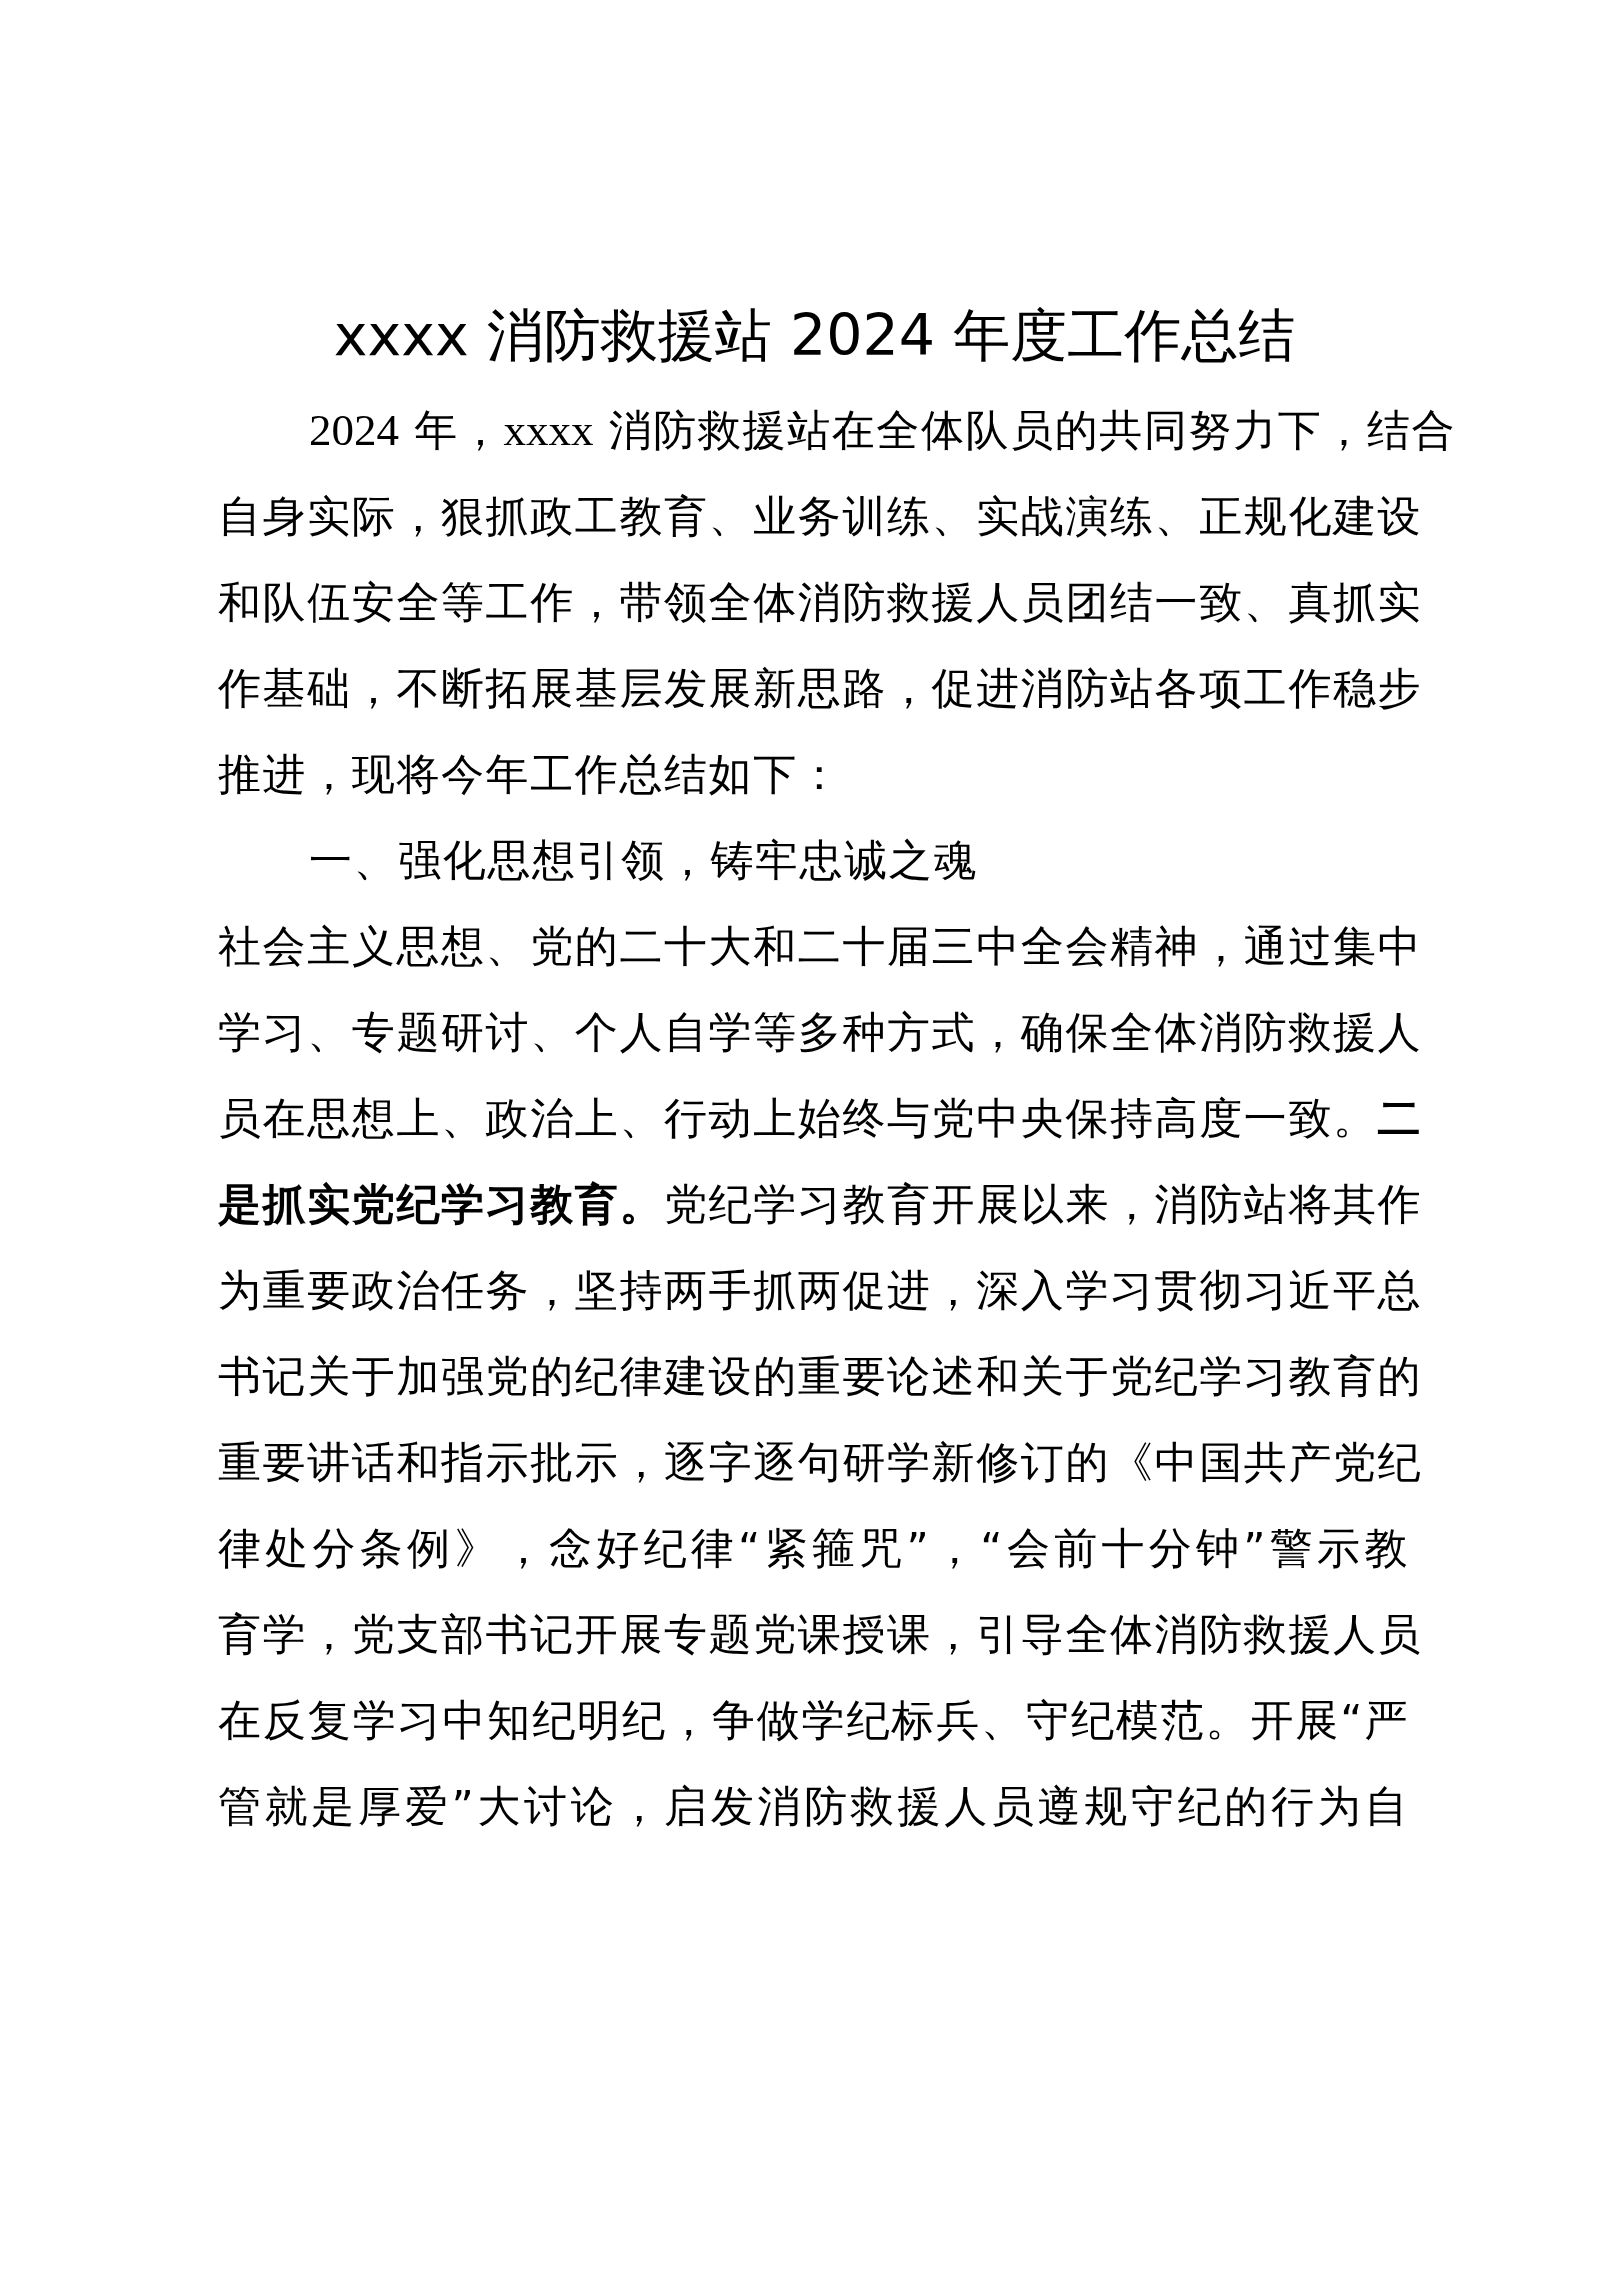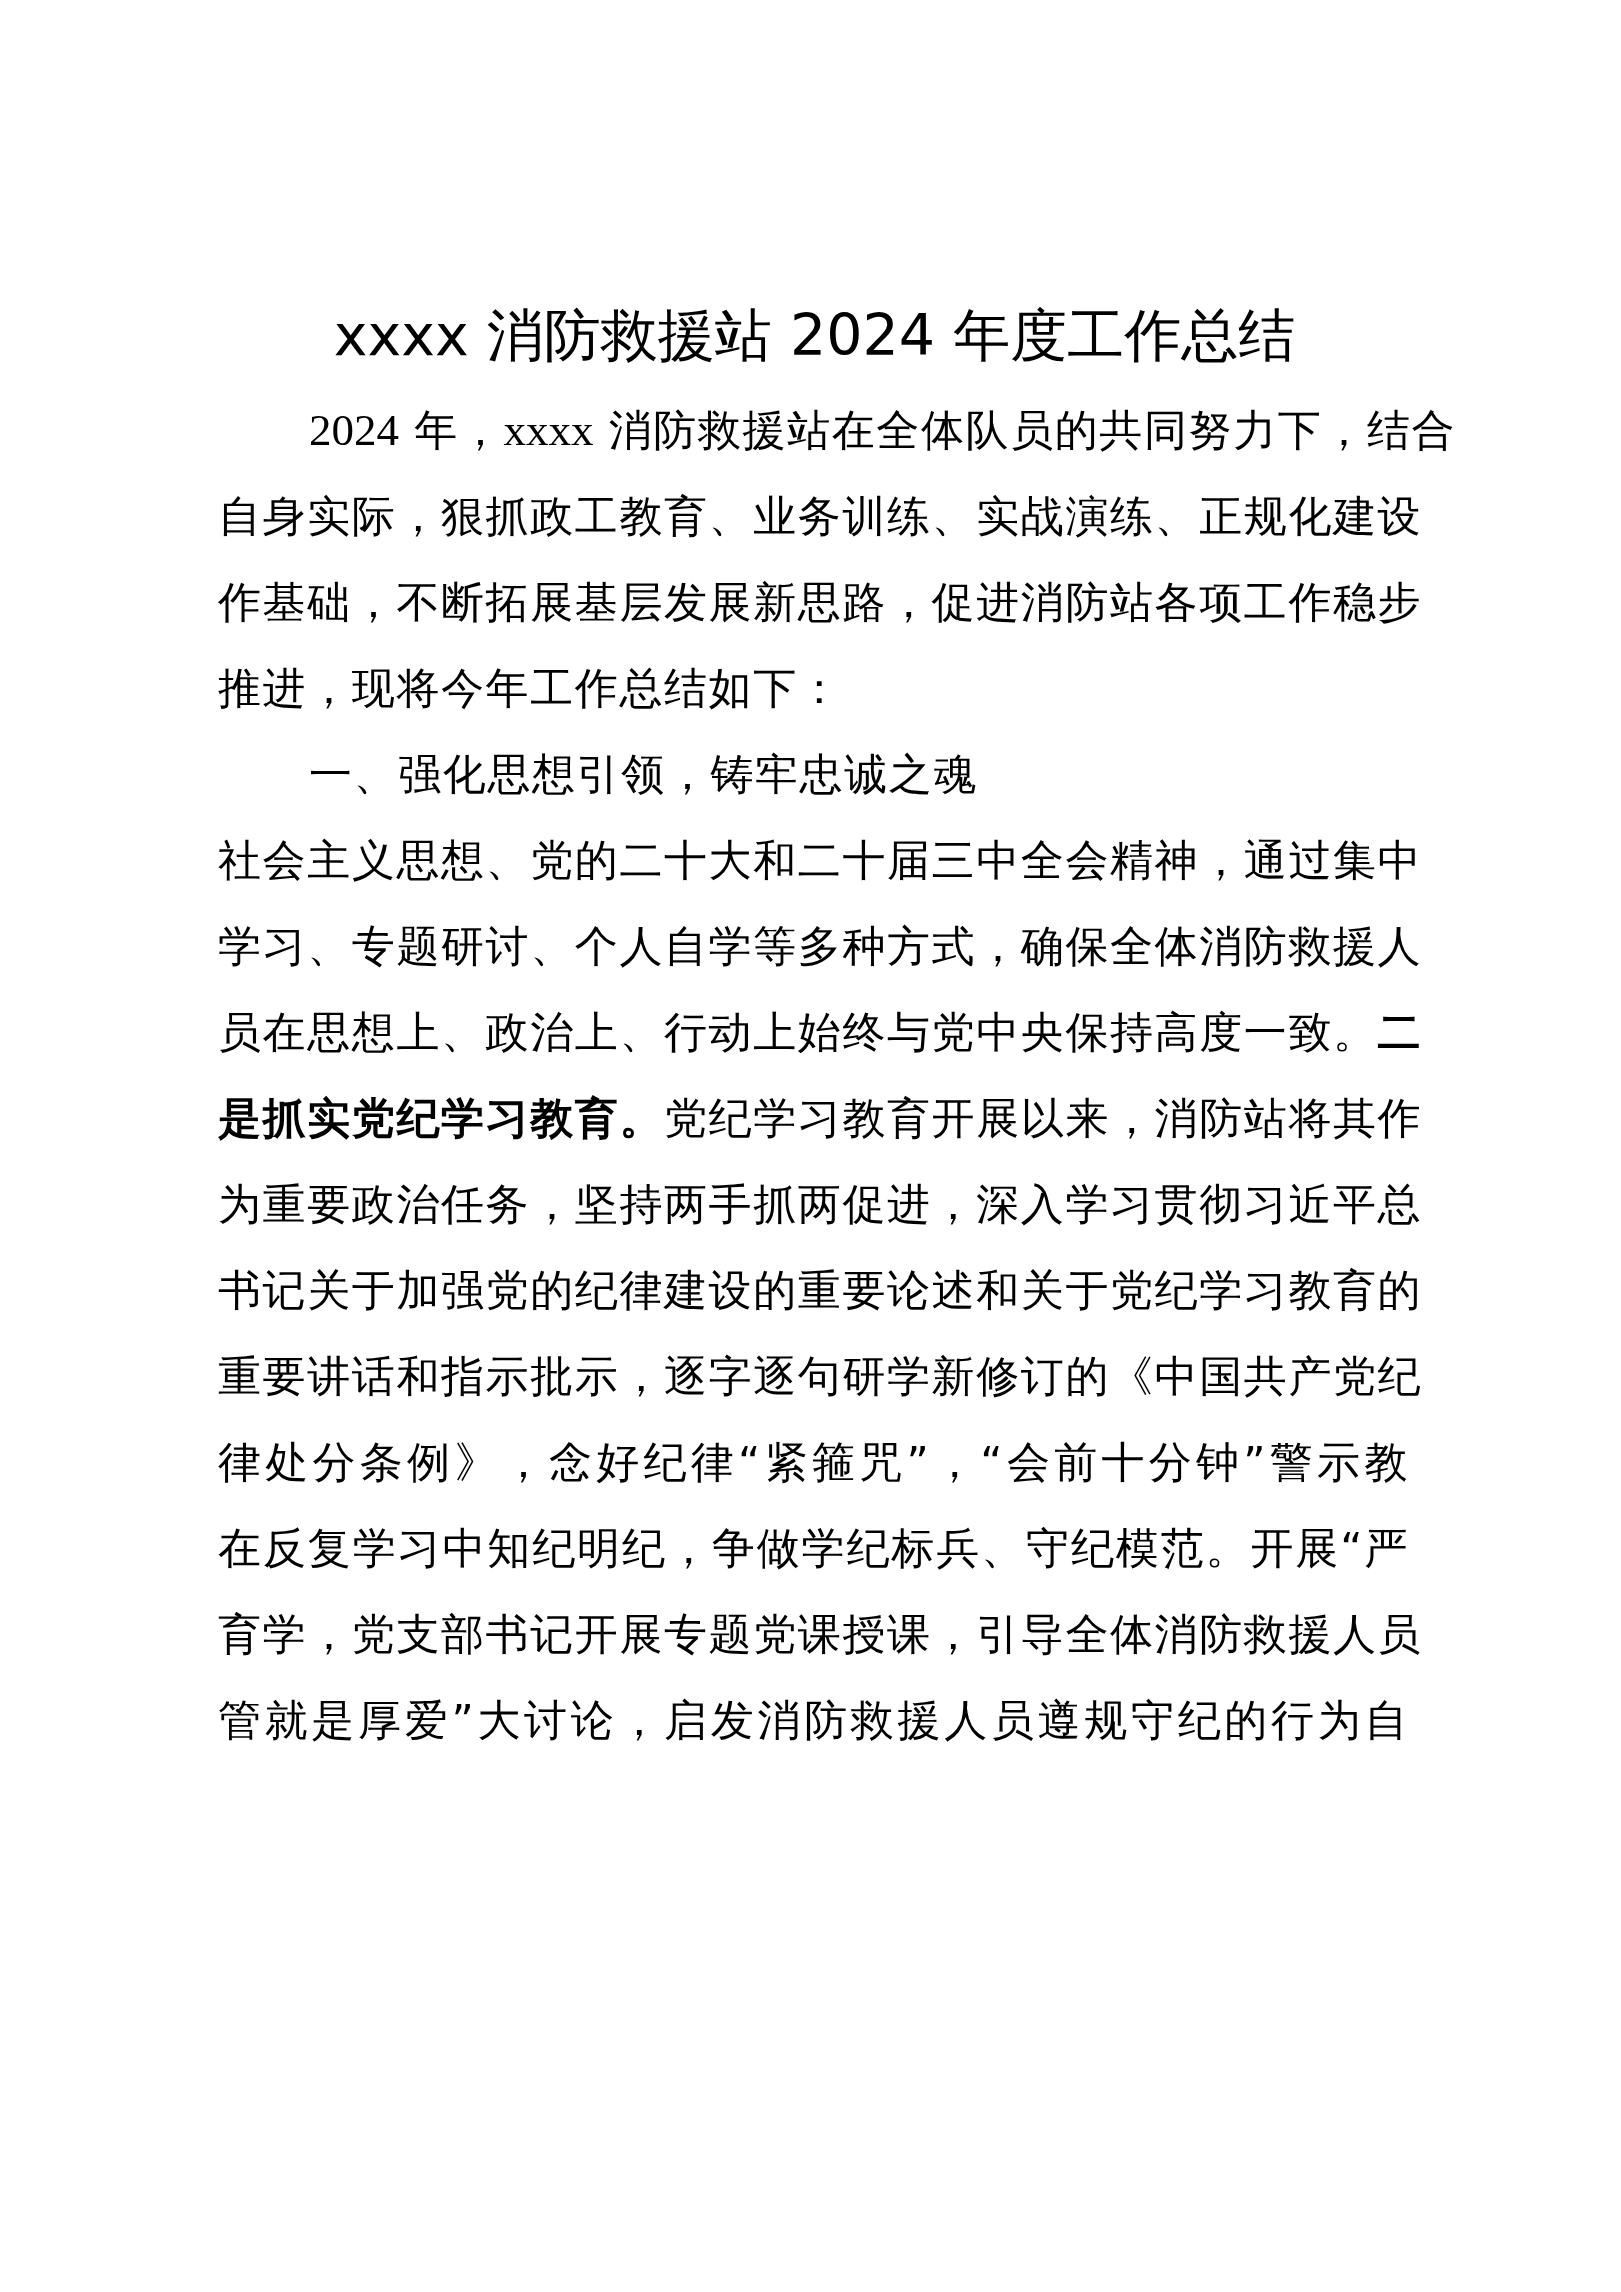--- a/index.html
+++ b/index.html
@@ -74,31 +74,32 @@
 
 <div class="page">
   <h1 class="title">xxxx 消防救援站 2024 年度工作总结</h1>
 
   <div class="body-text">
 
     <div class="line indent">
       <span class="serif">2024</span><span> 年，</span><span class="serif">xxxx</span><span> 消防救援站在全体队员的共同努力下，结合</span>
     </div>
     <div class="line"><span>自身实际，狠抓政工教育、业务训练、实战演练、正规化建设</span></div>
+    <div class="line"><span>和队伍安全等工作，带领全体消防救援人员团结一致、真抓实</span></div>
     <div class="line"><span>作基础，不断拓展基层发展新思路，促进消防站各项工作稳步</span></div>
     <div class="line last"><span>推进，现将今年工作总结如下：</span></div>
 
     <div class="line indent last"><span>一、强化思想引领，铸牢忠诚之魂</span></div>
 
     <div class="line"><span>社会主义思想、党的二十大和二十届三中全会精神，通过集中</span></div>
     <div class="line"><span>学习、专题研讨、个人自学等多种方式，确保全体消防救援人</span></div>
     <div class="line"><span>员在思想上、政治上、行动上始终与党中央保持高度一致。</span><span class="bold">二</span></div>
     <div class="line"><span class="bold">是抓实党纪学习教育。</span><span>党纪学习教育开展以来，消防站将其作</span></div>
     <div class="line"><span>为重要政治任务，坚持两手抓两促进，深入学习贯彻习近平总</span></div>
     <div class="line"><span>书记关于加强党的纪律建设的重要论述和关于党纪学习教育的</span></div>
     <div class="line"><span>重要讲话和指示批示，逐字逐句研学新修订的《中国共产党纪</span></div>
     <div class="line"><span>律处分条例》，念好纪律“紧箍咒”，“会前十分钟”警示教</span></div>
+    <div class="line"><span>育学，党支部书记开展专题党课授课，引导全体消防救援人员</span></div>
     <div class="line"><span>在反复学习中知纪明纪，争做学纪标兵、守纪模范。开展“严</span></div>
-    <div class="line"><span>育学，党支部书记开展专题党课授课，引导全体消防救援人员</span></div>
     <div class="line"><span>管就是厚爱”大讨论，启发消防救援人员遵规守纪的行为自</span></div>
   </div>
 </div>
 
 
 </body></html>

